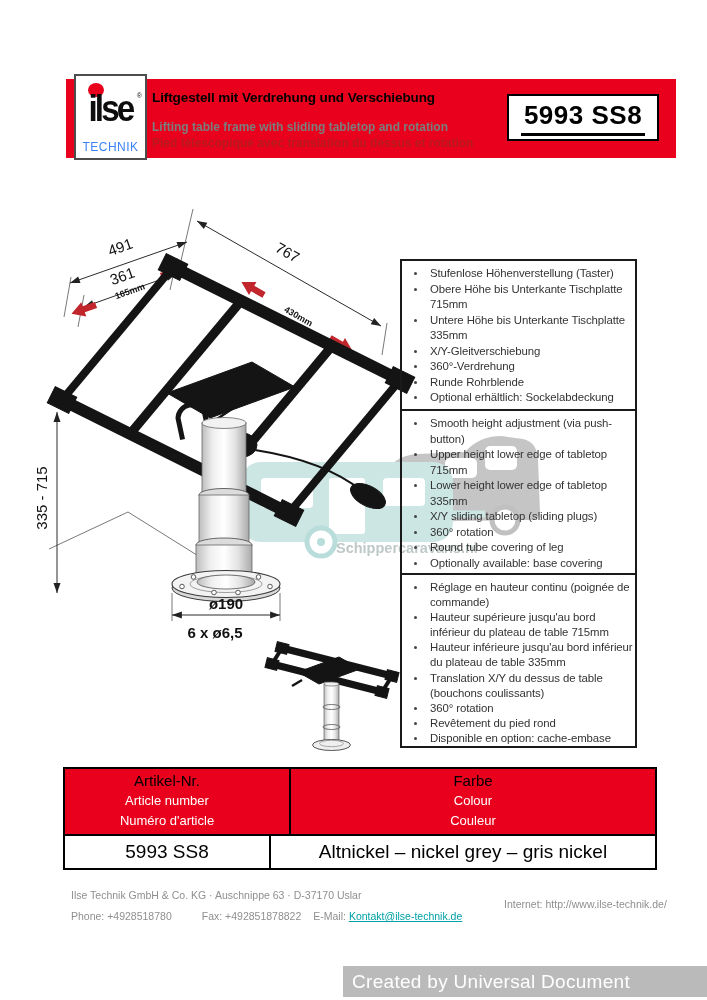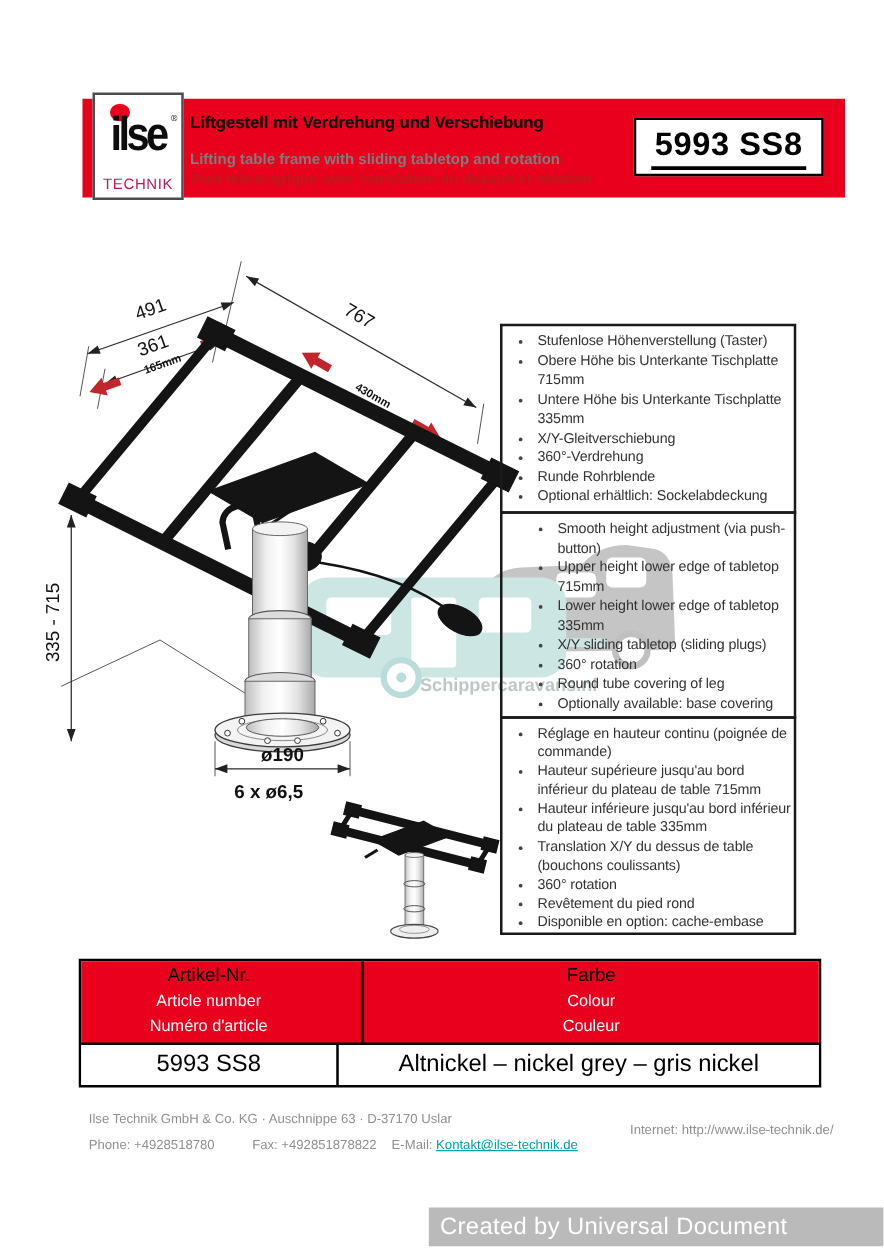--- a/index.html
+++ b/index.html
@@ -8,21 +8,21 @@
 
   
   .banner{position:absolute;left:66px;top:79px;width:610px;height:79px;background:#e8001c;z-index:2;}
   .logo-box{position:absolute;left:74px;top:74px;width:73px;height:86px;background:#fff;
             border:2px solid #4d4d4d;box-sizing:border-box;z-index:3;}
   .logo-dot{position:absolute;left:12px;top:7px;width:16px;height:14px;background:#e8001c;border-radius:50%;}
   .logo-ilse{position:absolute;left:0;top:12px;width:100%;text-align:center;font-size:35px;font-weight:bold;
              letter-spacing:-3px;color:#0d0d0d;transform:scale(.95,1.08);}
   .logo-reg{position:absolute;right:3px;top:16px;font-size:7px;color:#222;}
   .logo-technik{position:absolute;bottom:4px;left:0;width:100%;text-align:center;font-size:12px;
-                color:#be185d;letter-spacing:.5px;}
+                color:#3b82f6;letter-spacing:.5px;}
   .hdr-title{position:absolute;left:152px;top:90px;font-size:13.5px;font-weight:bold;color:#000;z-index:3;letter-spacing:-.1px;}
   .hdr-sub1{position:absolute;left:152px;top:120px;font-size:12px;font-weight:bold;color:#7d7d7d;z-index:3;}
   .hdr-sub2{position:absolute;left:152px;top:136px;font-size:12px;font-weight:bold;color:#b91c1c;z-index:3;}
   .product-box{position:absolute;left:507px;top:94px;width:152px;height:47px;background:#fff;
                border:2px solid #000;box-sizing:border-box;display:flex;align-items:center;
                justify-content:center;z-index:3;}
   .product-number{font-size:26px;font-weight:bold;border-bottom:3px solid #000;padding:0 3px 2px;letter-spacing:.5px;}
 
   
   .watermark{position:absolute;left:233px;top:420px;width:312px;height:158px;z-index:1;opacity:.62;}
@@ -33,21 +33,21 @@
   .dim{stroke:#2a2a2a;stroke-width:1;fill:none;}
   .ext{stroke:#555;stroke-width:.8;fill:none;}
   .dimtext{fill:#111;font-family:"Liberation Sans",sans-serif;font-size:15px;}
   .dimsmall{fill:#111;font-family:"Liberation Sans",sans-serif;font-size:9px;font-weight:bold;}
   .dimbold{fill:#111;font-family:"Liberation Sans",sans-serif;font-size:15px;font-weight:bold;}
 
   
   .spec-box{position:absolute;left:400px;width:237px;border:2px solid #1a1a1a;box-sizing:border-box;
             background:transparent;z-index:2;overflow:hidden;}
   .spec-de{top:259px;height:152px;}
-  .spec-en{top:409px;height:166px;padding-left:16px;}
+  .spec-en{top:409px;height:166px;}
   .spec-fr{top:573px;height:175px;}
   .spec-box ul{margin:5px 0 0 0;padding:0 2px 0 25px;}
   .spec-box li{font-size:11.4px;line-height:15.5px;color:#333;letter-spacing:-.1px;padding-left:3px;}
   .spec-fr li{line-height:15.1px;}
   .spec-box li::marker{font-size:10px;color:#444;}
 
   
   .spec-table{position:absolute;left:63px;top:767px;width:594px;border:2px solid #000;
               box-sizing:border-box;z-index:2;background:#fff;}
   .thead{display:grid;grid-template-columns:204px 1fr;background:#e8001c;border-bottom:2px solid #000;gap:20px;}

